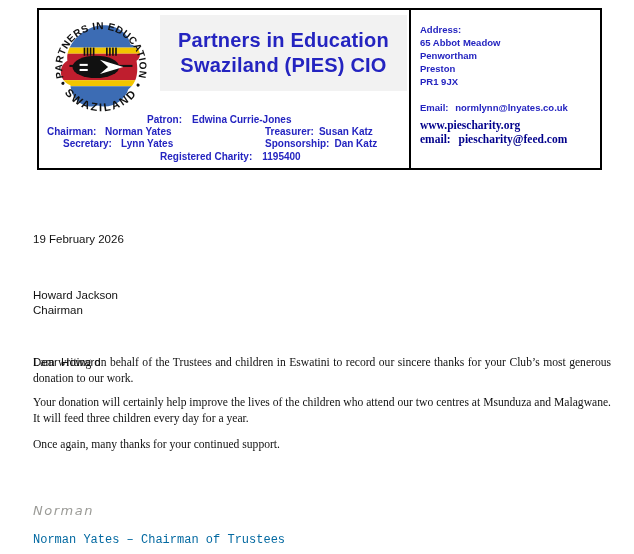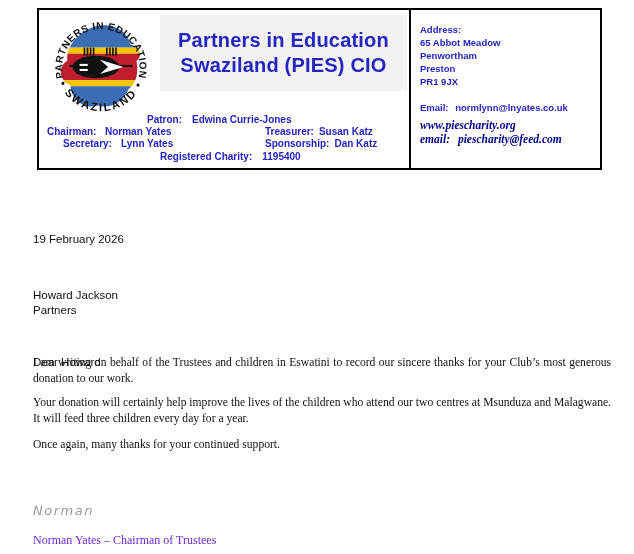--- a/index.html
+++ b/index.html
@@ -37,37 +37,36 @@
   .row-treasurer .gap,.row-sponsorship .gap{width:5px;}
 
   .addr{position:absolute;left:381px;top:0;width:180px;}
   .addr .aline{
     position:absolute;left:0;font-weight:bold;font-size:9.5px;line-height:12px;
     color:#2424c0;white-space:nowrap;margin-top:6px;
   }
   .addr .serif-line{
     font-family:"Liberation Serif",serif;font-size:11.5px;color:#00008b;
     font-weight:bold;
-    font-style:italic;
   }
 
   
   .sansline{position:absolute;left:33px;font-size:11.5px;line-height:15px;color:#111;white-space:nowrap;margin-top:32px;}
   .serifblk{
     position:absolute;left:33px;width:578px;margin:0;
     font-family:"Liberation Serif",serif;font-size:11.6px;line-height:15.5px;color:#111;
   }
   .just{text-align:justify;}
   .signature{
     position:absolute;left:33px;font-family:"DejaVu Sans",sans-serif;font-style:italic;
     font-size:13px;color:#9b9b97;letter-spacing:1.5px;
   }
   .signoff{
-    position:absolute;left:33px;font-family:Liberation Serif, serif;
-    font-size:12px;color:#6d28d9;white-space:nowrap;
+    position:absolute;left:33px;font-family:Liberation Mono, monospace;
+    font-size:12px;color:#0369a1;white-space:nowrap;
   }
 </style>
 </head>
 <body>
 
 <div class="page">
 
   <div class="hdr">
 
     <svg class="logo" viewBox="0 0 120 120">
@@ -151,21 +150,21 @@
       <div class="aline serif-line" style="top:117px">
         <span>email:</span>
         <span style="margin-left:5px">piescharity@feed.com</span>
       </div>
     </div>
   </div>
 
   <div class="sansline" style="top:200px">19 February 2026</div>
 
   <div class="sansline" style="top:256px">Howard Jackson</div>
-  <div class="sansline" style="top:271px">Partners</div>
+  <div class="sansline" style="top:271px">Chairman</div>
 
   <div class="sansline" style="top:323px">Dear Howard</div>
 
   <p class="serifblk just" style="top:355px">I am writing on behalf of the Trustees and children in Eswatini to record our sincere thanks for your Club’s most generous donation to our work.</p>
   <p class="serifblk just" style="top:395px">Your donation will certainly help improve the lives of the children who attend our two centres at Msunduza and Malagwane.  It will feed three children every day for a year.</p>
   <p class="serifblk" style="top:437px">Once again, many thanks for your continued support.</p>
 
 
   <div class="signature" style="top:503px">Norman</div>
 

